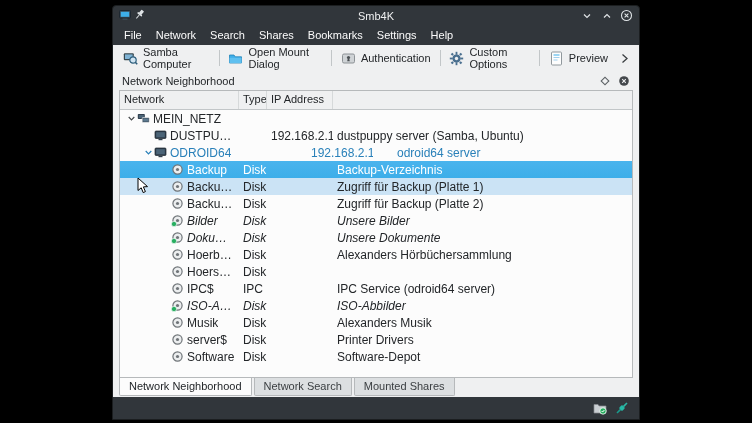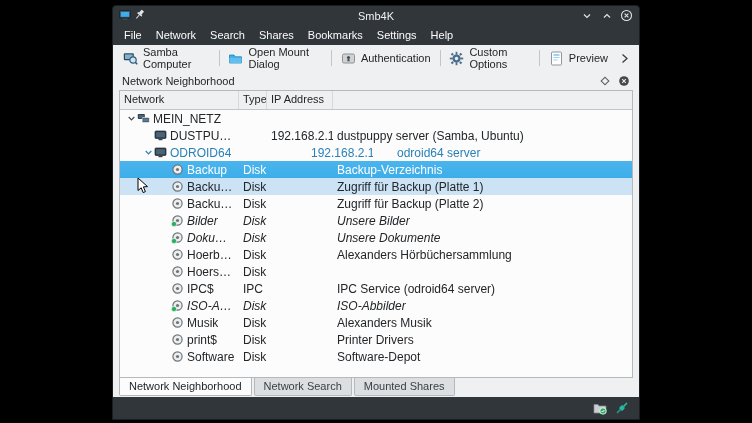--- a/index.html
+++ b/index.html
@@ -507,21 +507,21 @@
           </div>
           <div class="row">
             <div class="cell col-network" style="padding-left: 40px;">
               <span class="expander"></span>
               <span class="tree-icon">
                 <svg width="13" height="13">
                   <circle cx="6.5" cy="6.5" r="4.6" fill="#eceeef" stroke="#6f7478" stroke-width="1.2"></circle>
                   <circle cx="6.5" cy="6.5" r="1.6" fill="#6f7478"></circle>
                 </svg>
               </span>
-              <span class="row-label">print$</span>
+              <span class="row-label">server$</span>
             </div>
             <div class="cell col-type">
               <span class="cell-txt">Disk</span>
             </div>
             <div class="cell col-ip">
               <span class="cell-txt"></span>
             </div>
             <div class="cell col-comment">
               <span class="cell-txt">Printer Drivers</span>
             </div>

